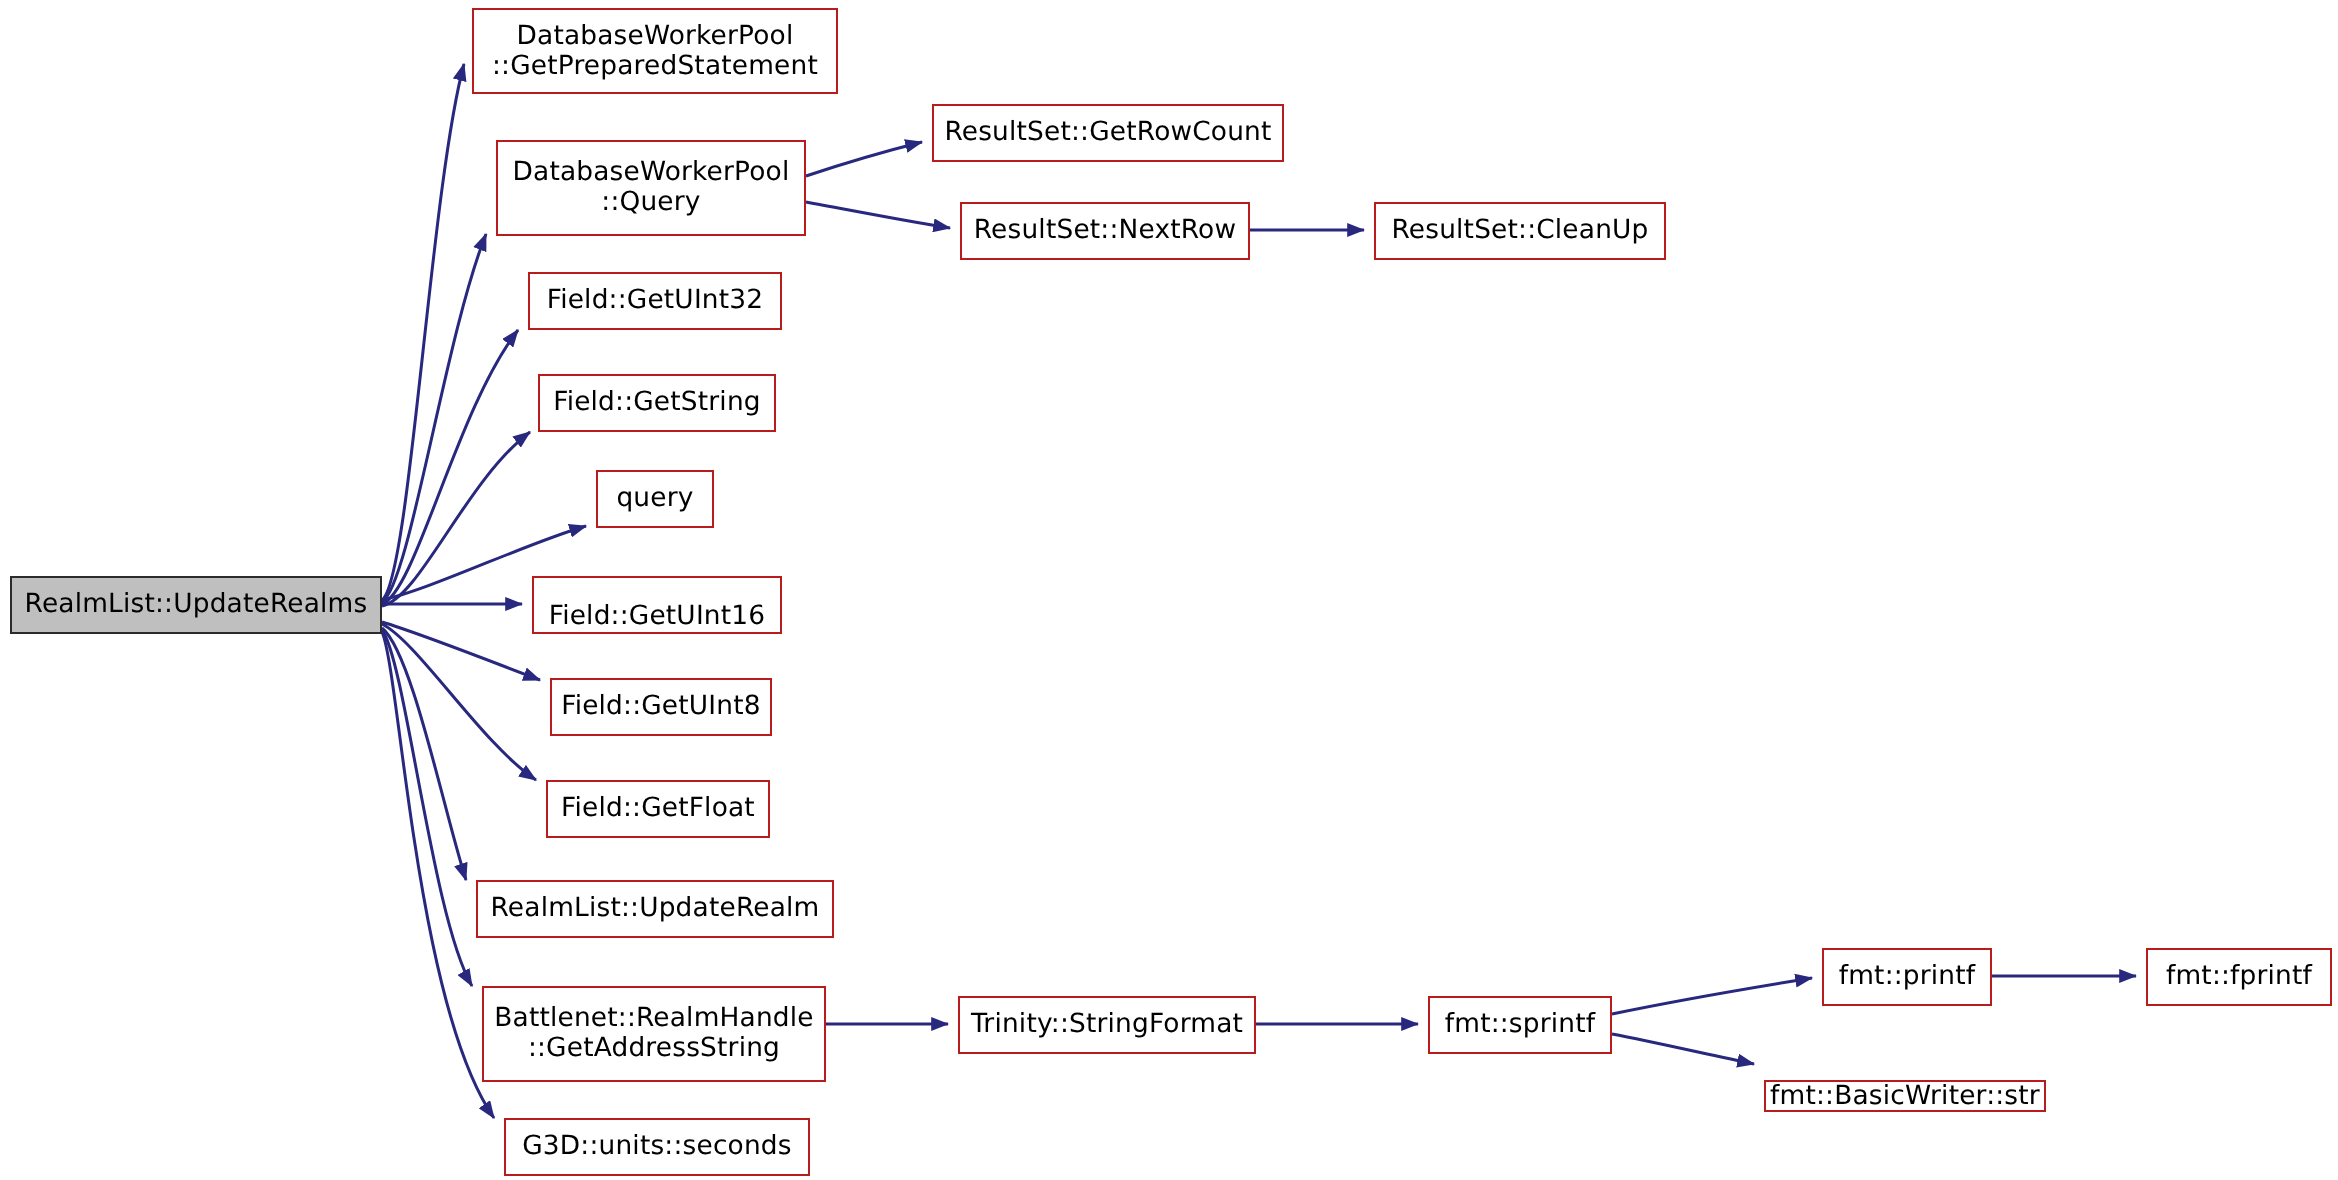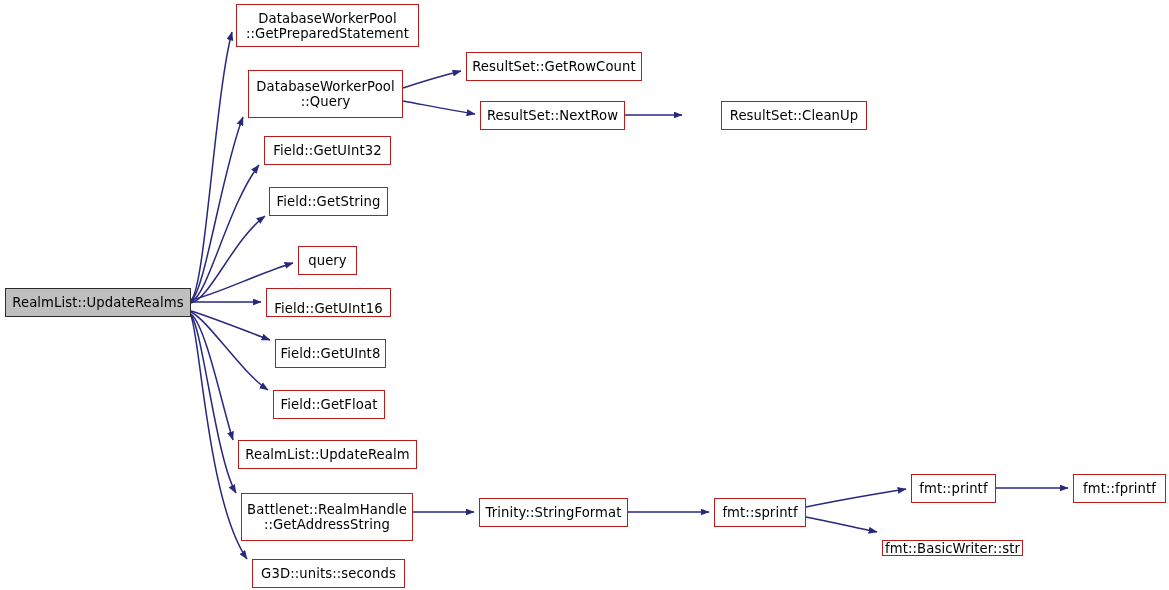--- a/index.html
+++ b/index.html
@@ -81,24 +81,24 @@
       </g>
   </svg>
   <div id="nodes-group">
       <div class="node root" style="left: 5px; top: 288px; width: 186px; height: 29px;"><span class="node-label">RealmList::UpdateRealms</span></div>
       <div class="node" style="left: 236px; top: 4px; width: 183px; height: 43px;"><span class="node-label">DatabaseWorkerPool
 ::GetPreparedStatement</span></div>
       <div class="node" style="left: 248px; top: 70px; width: 155px; height: 48px;"><span class="node-label">DatabaseWorkerPool
 ::Query</span></div>
       <div class="node" style="left: 466px; top: 52px; width: 176px; height: 29px; text-align: center;"><span class="node-label">ResultSet::GetRowCount</span></div>
       <div class="node" style="left: 480px; top: 101px; width: 145px; height: 29px;"><span class="node-label">ResultSet::NextRow</span></div>
-      <div class="node" style="left: 721px; top: 101px; width: 146px; height: 29px;"><span class="node-label">ResultSet::CleanUp</span></div>
+      <div class="node" style="left: 687px; top: 101px; width: 146px; height: 29px;"><span class="node-label">ResultSet::CleanUp</span></div>
       <div class="node" style="left: 264px; top: 136px; width: 127px; height: 29px;"><span class="node-label">Field::GetUInt32</span></div>
       <div class="node" style="left: 269px; top: 187px; width: 119px; height: 29px;"><span class="node-label">Field::GetString</span></div>
-      <div class="node" style="left: 298px; top: 246px; width: 59px; height: 29px;"><span class="node-label">query</span></div>
+      <div class="node" style="left: 298px; top: 235px; width: 59px; height: 29px;"><span class="node-label">query</span></div>
       <div class="node" style="left: 266px; top: 288px; width: 125px; height: 29px; align-items: flex-end;"><span class="node-label">Field::GetUInt16</span></div>
       <div class="node" style="left: 275px; top: 339px; width: 111px; height: 29px;"><span class="node-label">Field::GetUInt8</span></div>
       <div class="node" style="left: 273px; top: 390px; width: 112px; height: 29px;"><span class="node-label">Field::GetFloat</span></div>
       <div class="node" style="left: 238px; top: 440px; width: 179px; height: 29px;"><span class="node-label">RealmList::UpdateRealm</span></div>
       <div class="node" style="left: 241px; top: 493px; width: 172px; height: 48px;"><span class="node-label">Battlenet::RealmHandle
 ::GetAddressString</span></div>
       <div class="node" style="left: 252px; top: 559px; width: 153px; height: 29px;"><span class="node-label">G3D::units::seconds</span></div>
       <div class="node" style="left: 479px; top: 498px; width: 149px; height: 29px;"><span class="node-label">Trinity::StringFormat</span></div>
       <div class="node" style="left: 714px; top: 498px; width: 92px; height: 29px;"><span class="node-label">fmt::sprintf</span></div>
       <div class="node" style="left: 911px; top: 474px; width: 85px; height: 29px;"><span class="node-label">fmt::printf</span></div>

